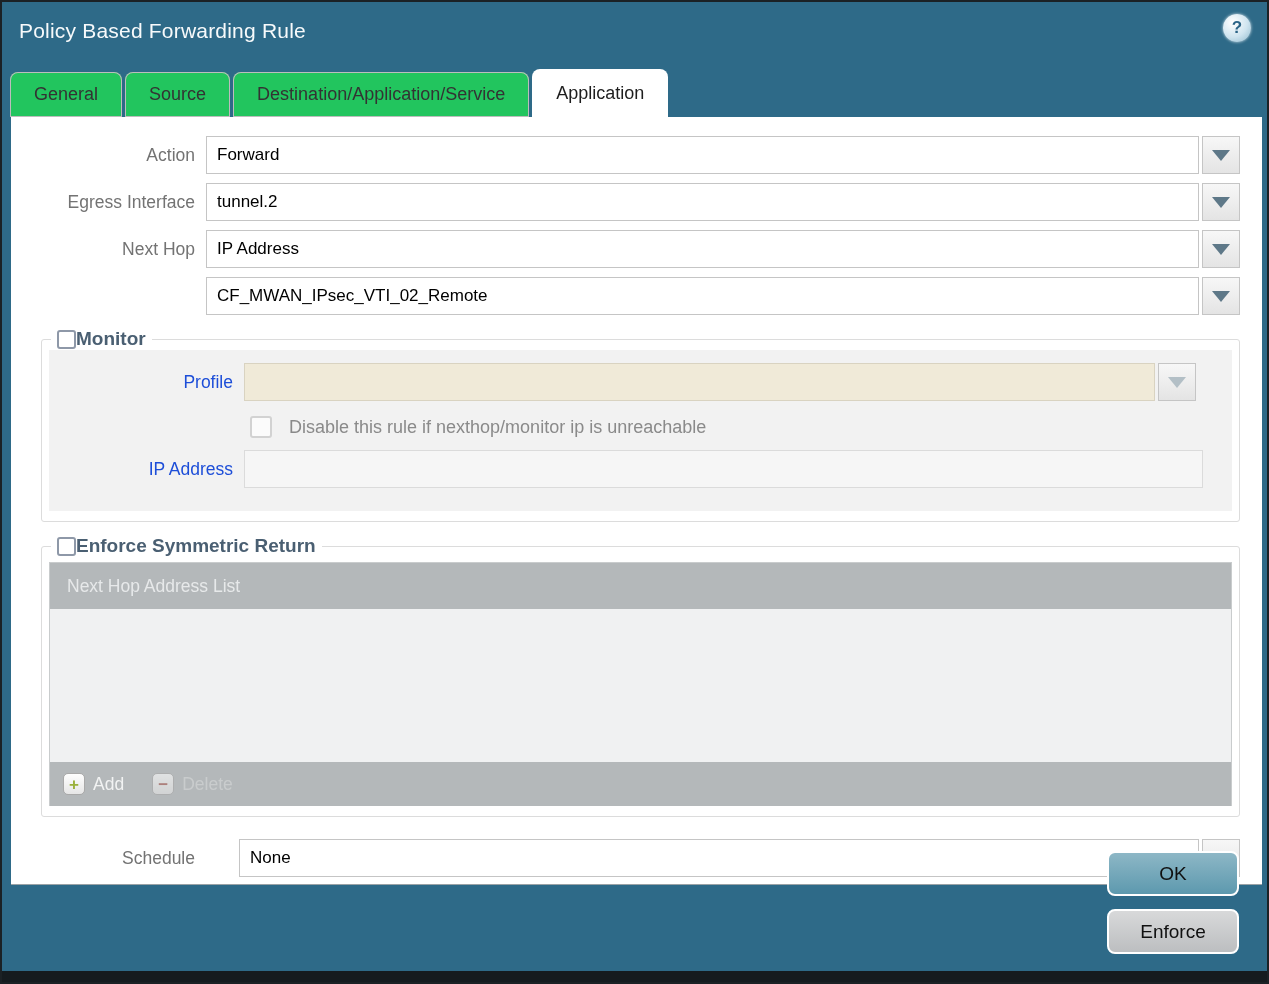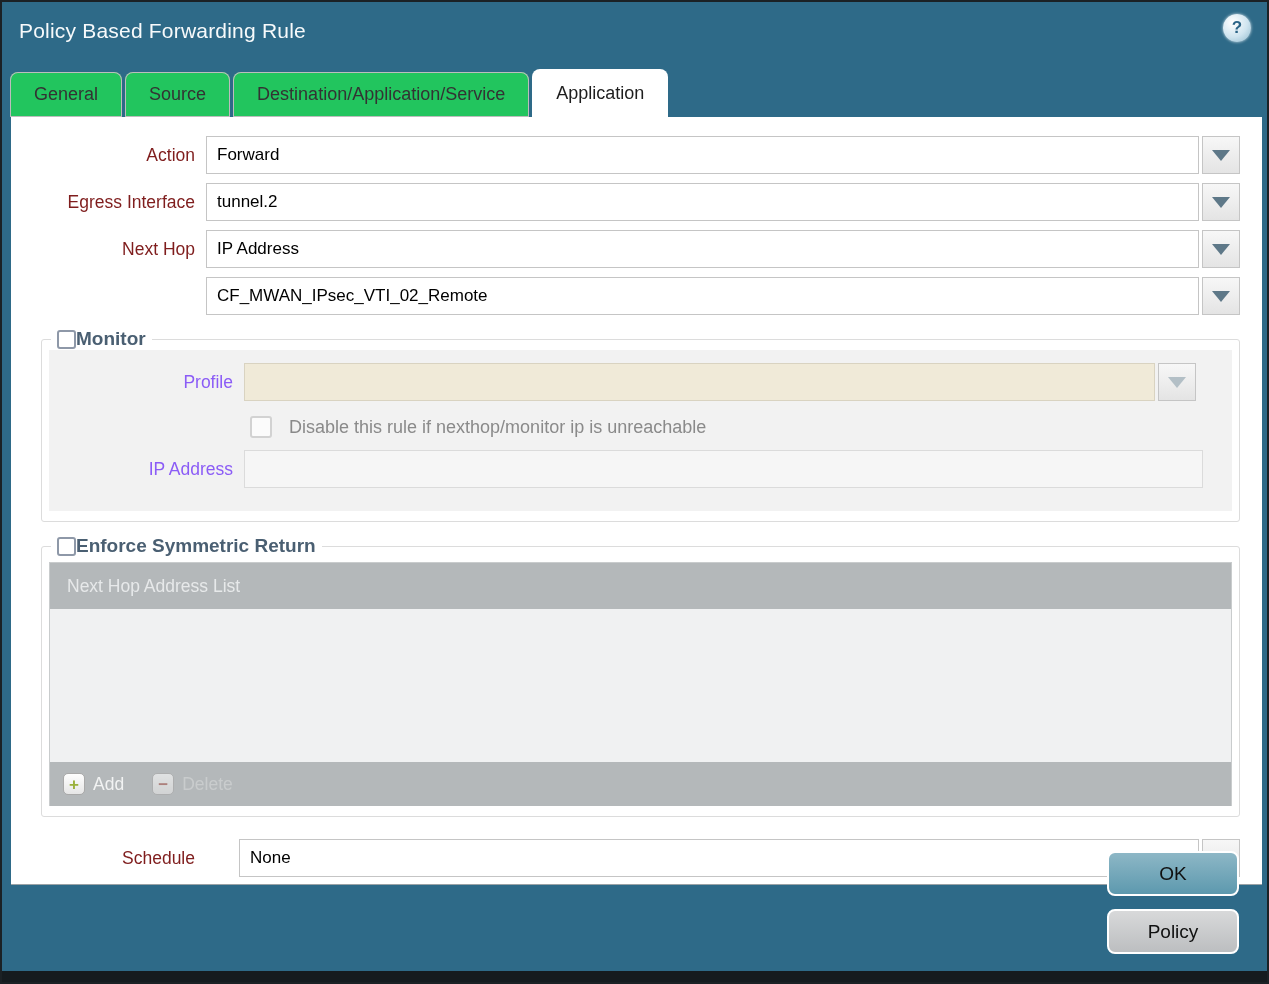--- a/index.html
+++ b/index.html
@@ -24,40 +24,40 @@
   .tabs { position:absolute; top:67px; left:8px; display:flex; align-items:flex-end; gap:3px; height:48px; }
   .tab { background:#22c55e; color:#333; font-size:18px; padding:0 24px; height:45px; line-height:45px;
          border-radius:8px 8px 0 0; white-space:nowrap; cursor:pointer; box-shadow:inset 0 0 0 1px #bdbdbd; }
   .tab.active { background:#ffffff; color:#1d1d1d; height:48px; line-height:48px; box-shadow:none; }
 
   
   .content { position:absolute; top:115px; left:9px; width:1251px; height:768px; background:#ffffff;
              border-bottom:1px solid #9aa2a6; padding-top:19px; }
 
   .row { display:flex; align-items:center; margin:0 22px 9px 0; }
-  .row-label { width:195px; text-align:right; padding-right:11px; font-size:17.5px; color:#7f1d1d; white-space:nowrap; }
+  .row-label { width:195px; text-align:right; padding-right:11px; font-size:17.5px; color:#737373; white-space:nowrap; }
   .field { flex:1; display:flex; align-items:stretch; }
   .tinput { flex:1; height:38px; border:1px solid #c5c5c5; background:#fff; font-family:"Liberation Sans",sans-serif;
             font-size:17px; color:#000; padding:0 10px; outline:none; }
   .ddbtn { width:38px; height:38px; margin-left:3px; border:1px solid #c5c5c5;
            background:linear-gradient(#f7f7f7,#e4e4e4); display:flex; align-items:center; justify-content:center;
            cursor:pointer; flex:0 0 auto; }
   .tri { width:0; height:0; border-left:9px solid transparent; border-right:9px solid transparent;
          border-top:11px solid #5e7888; }
   .ddbtn.disabled .tri { border-top-color:#b3bfc6; }
 
   
   fieldset { margin:13px 22px 0 30px; border:1px solid #dcdcdc; border-radius:3px; padding:0 7px 10px 7px; }
   legend { display:flex; align-items:center; gap:0; padding:0 6px; margin-left:2px;
            font-size:19px; font-weight:bold; color:#4a5f72; }
   .cbx { width:19px; height:19px; border:2px solid #8e98a8; border-radius:3px; background:#fff; cursor:pointer; flex:0 0 auto; }
   .cbx.disabled { border-color:#d2d2d2; background:#fbfbfb; }
 
   .section-body { background:#f2f2f2; padding:13px 0 14px 0; }
-  .g-label { color:#8b5cf6; }
+  .g-label { color:#1d4ed8; }
   .cream { background:#f0ead8; border-color:#d9d3c1; }
   .disabled-input { background:#f6f6f6; border-color:#dbdbdb; }
   .cb-row { display:flex; align-items:center; gap:17px; margin:15px 0 12px 201px; }
   .cb-row .cbx { width:22px; height:22px; }
   .cb-label { font-size:18px; color:#8a8a8a; }
 
   
   .nh-table { margin-top:5px; border:1px solid #c9cccd; border-bottom:none; }
   .tbl-head { height:46px; background:#b4b8ba; color:#e7e9ea; font-size:17.5px; display:flex; align-items:center;
               padding-left:17px; }
@@ -202,17 +202,17 @@
         <div class="ddbtn">
           <div class="tri"></div>
         </div>
       </div>
     </div>
 
   </div>
 
   <div class="footer-buttons">
     <div class="btn btn-ok">OK</div>
-    <div class="btn btn-cancel">Policy</div>
+    <div class="btn btn-cancel">Enforce</div>
   </div>
 
   <div class="bottom-strip"></div>
 </div>
 
 </body></html>

